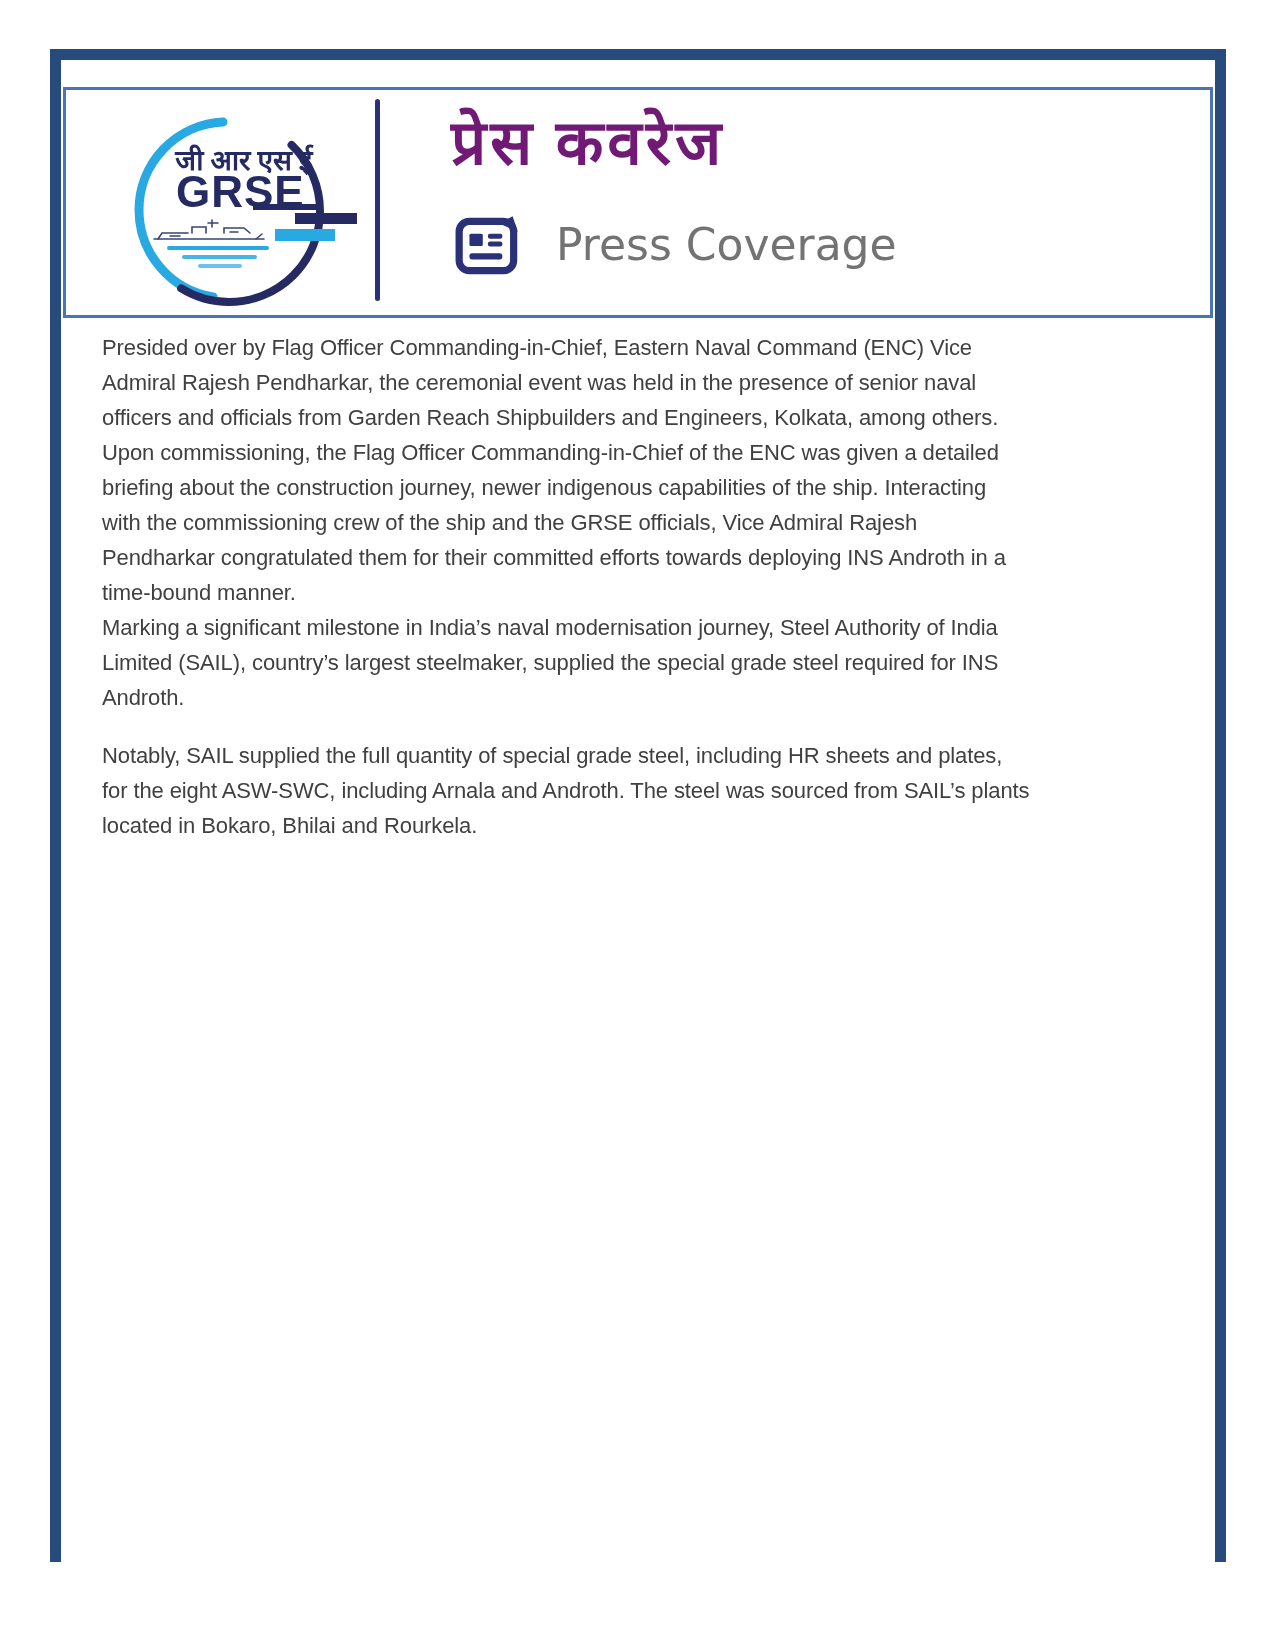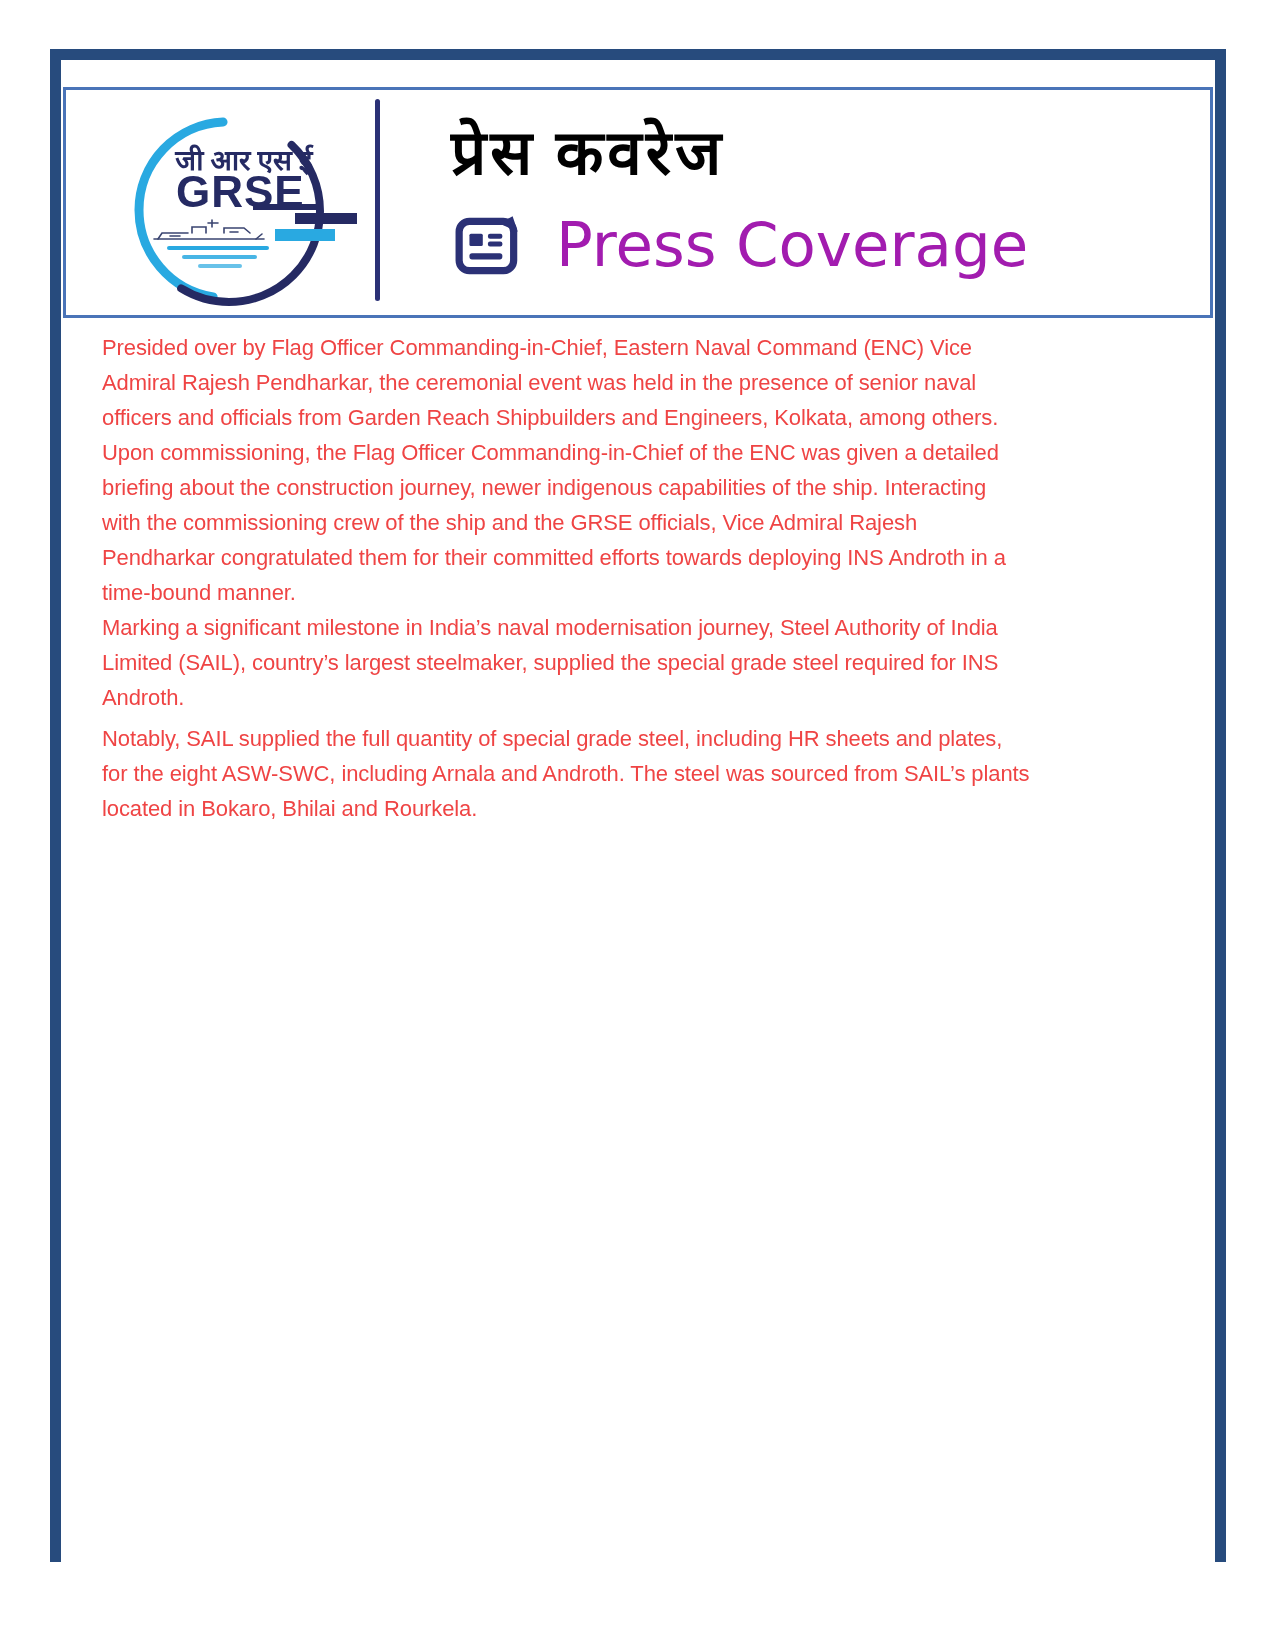--- a/index.html
+++ b/index.html
@@ -16,33 +16,33 @@
                 border:3px solid #4a74b8; background:#ffffff; }
 
   .logo-svg { position:absolute; left:66px; top:22px; width:236px; height:196px; }
 
   .divider { position:absolute; left:309px; top:9px; width:5px; height:202px;
              background:#2b3176; border-radius:3px; }
 
   .title-hindi { position:absolute; left:385px; top:-2px; height:110px;
                  font-family:"Liberation Serif", serif;
                  font-size:62px; line-height:110px; font-weight:700;
-                 color:#000000; letter-spacing:4px; white-space:nowrap;margin-top:10px; }
+                 color:#701a75; letter-spacing:4px; white-space:nowrap; }
 
   .press-row { position:absolute; left:388px; top:120px; display:flex;
                align-items:center; gap:30px; }
   .news-icon { width:72px; height:66px; flex:0 0 auto; }
-  .press-text { font-family:"DejaVu Sans", sans-serif; font-size:61px; line-height:70px;
-                color:#a21caf; letter-spacing:0px; white-space:nowrap; }
+  .press-text { font-family:"DejaVu Sans", sans-serif; font-size:44px; line-height:70px;
+                color:#737373; letter-spacing:0px; white-space:nowrap; }
 
   
   .article { position:absolute; left:102px; top:330px; width:1085px;
-             font-size:22px; line-height:35px; color:#ef4444; letter-spacing:-0.1px; }
+             font-size:22px; line-height:35px; color:#404040; letter-spacing:-0.1px; }
   .article-block { white-space:pre-line; }
-  .article-block + .article-block { margin-top:6px; }
+  .article-block + .article-block { margin-top:23px; }
 </style>
 </head>
 <body>
 
 <div class="page">
 
   <div class="frame"></div>
 
   <div class="header-box">
 

